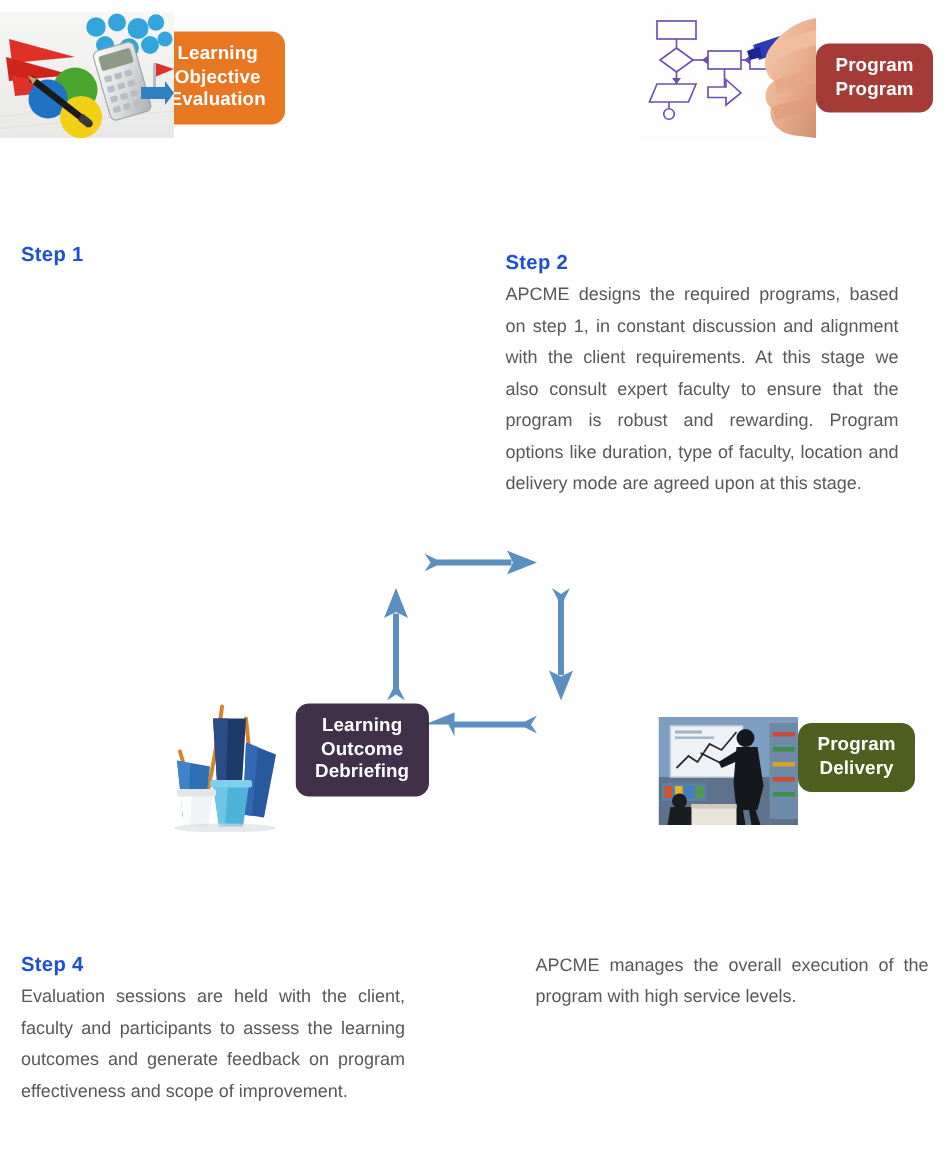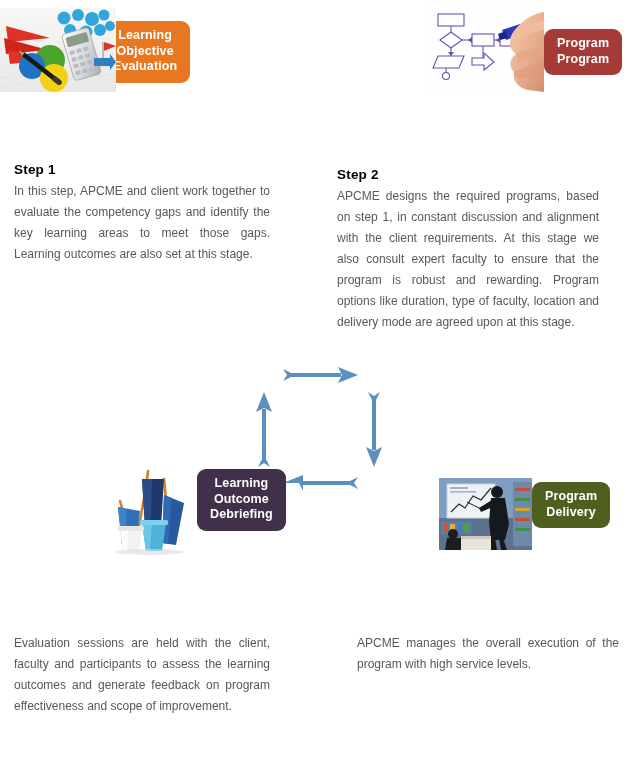--- a/index.html
+++ b/index.html
@@ -71,21 +71,21 @@
 
   
   .step-text {
     position: absolute;
     color: #58585a;
     font-size: 12px;
     line-height: 21px;
     text-align: justify;
   }
   .step-title {
-    color: #000000;
+    color: #1d4ed8;
     font-weight: bold;
     font-size: 13.5px;
     line-height: 19px;
     margin: 0 0 2px 0;
     text-align: left;
     letter-spacing: 0.2px;
   }
   .step-body { margin: 0; }
 
   
@@ -177,21 +177,20 @@
       <div class="badge" style="background:#e87722; margin-left:-16px;">
         <span>Learning</span>
         <span>Objective</span>
         <span>Evaluation</span>
       </div>
     </div>
   </div>
 
   <div class="step-text" style="left:14px; top:160px; width:256px;">
     <div class="step-title">Step 1</div>
-    <p class="step-body">In this step, APCME and client work together to evaluate the competency gaps and identify the key learning areas to meet those gaps. Learning outcomes are also set at this stage.</p>
   </div>
 
   <div class="step-block" style="left:426px; top:6px; width:200px;">
     <div class="step-visual">
 
       <div class="photo photo-tall">
         <svg class="photo-inner" viewBox="0 0 118 88" preserveAspectRatio="none">
           <defs>
             <linearGradient id="skin" x1="0" y1="0" x2="1" y2="1">
               <stop offset="0%" stop-color="#f4cbb0"></stop>
@@ -316,20 +315,21 @@
 
       <div class="badge" style="background:#40304a; margin-left:0px;">
         <span>Learning</span>
         <span>Outcome</span>
         <span>Debriefing</span>
       </div>
     </div>
   </div>
 
   <div class="step-text" style="left:14px; top:633px; width:256px;">
+    <div class="step-title">Step 4</div>
     <p class="step-body">Evaluation sessions are held with the client, faculty and participants to assess the learning outcomes and generate feedback on program effectiveness and scope of improvement.</p>
   </div>
 
   <div class="step-block" style="left:439px; top:478px; width:200px;">
     <div class="step-visual" style="align-items:flex-start;">
 
       <div class="photo photo-small" style="width:93px; height:72px;">
         <svg class="photo-inner" viewBox="0 0 93 72" preserveAspectRatio="none">
           <rect x="0" y="0" width="93" height="72" fill="#8fa9c4"></rect>
 

